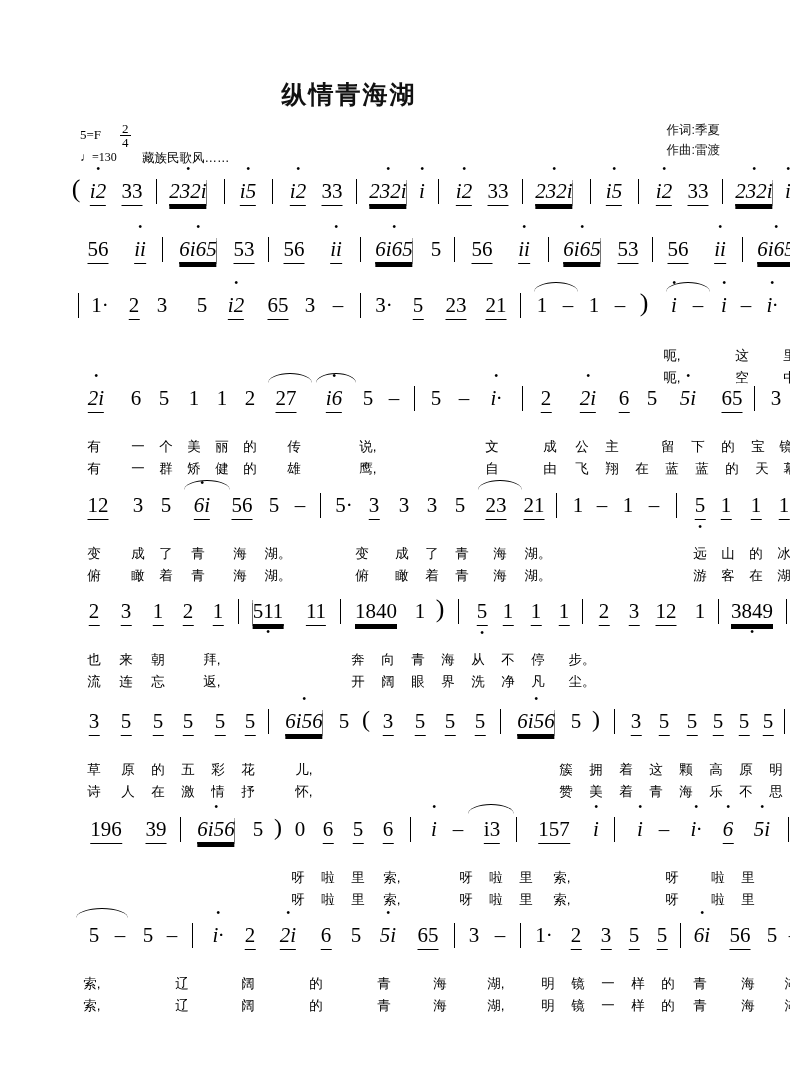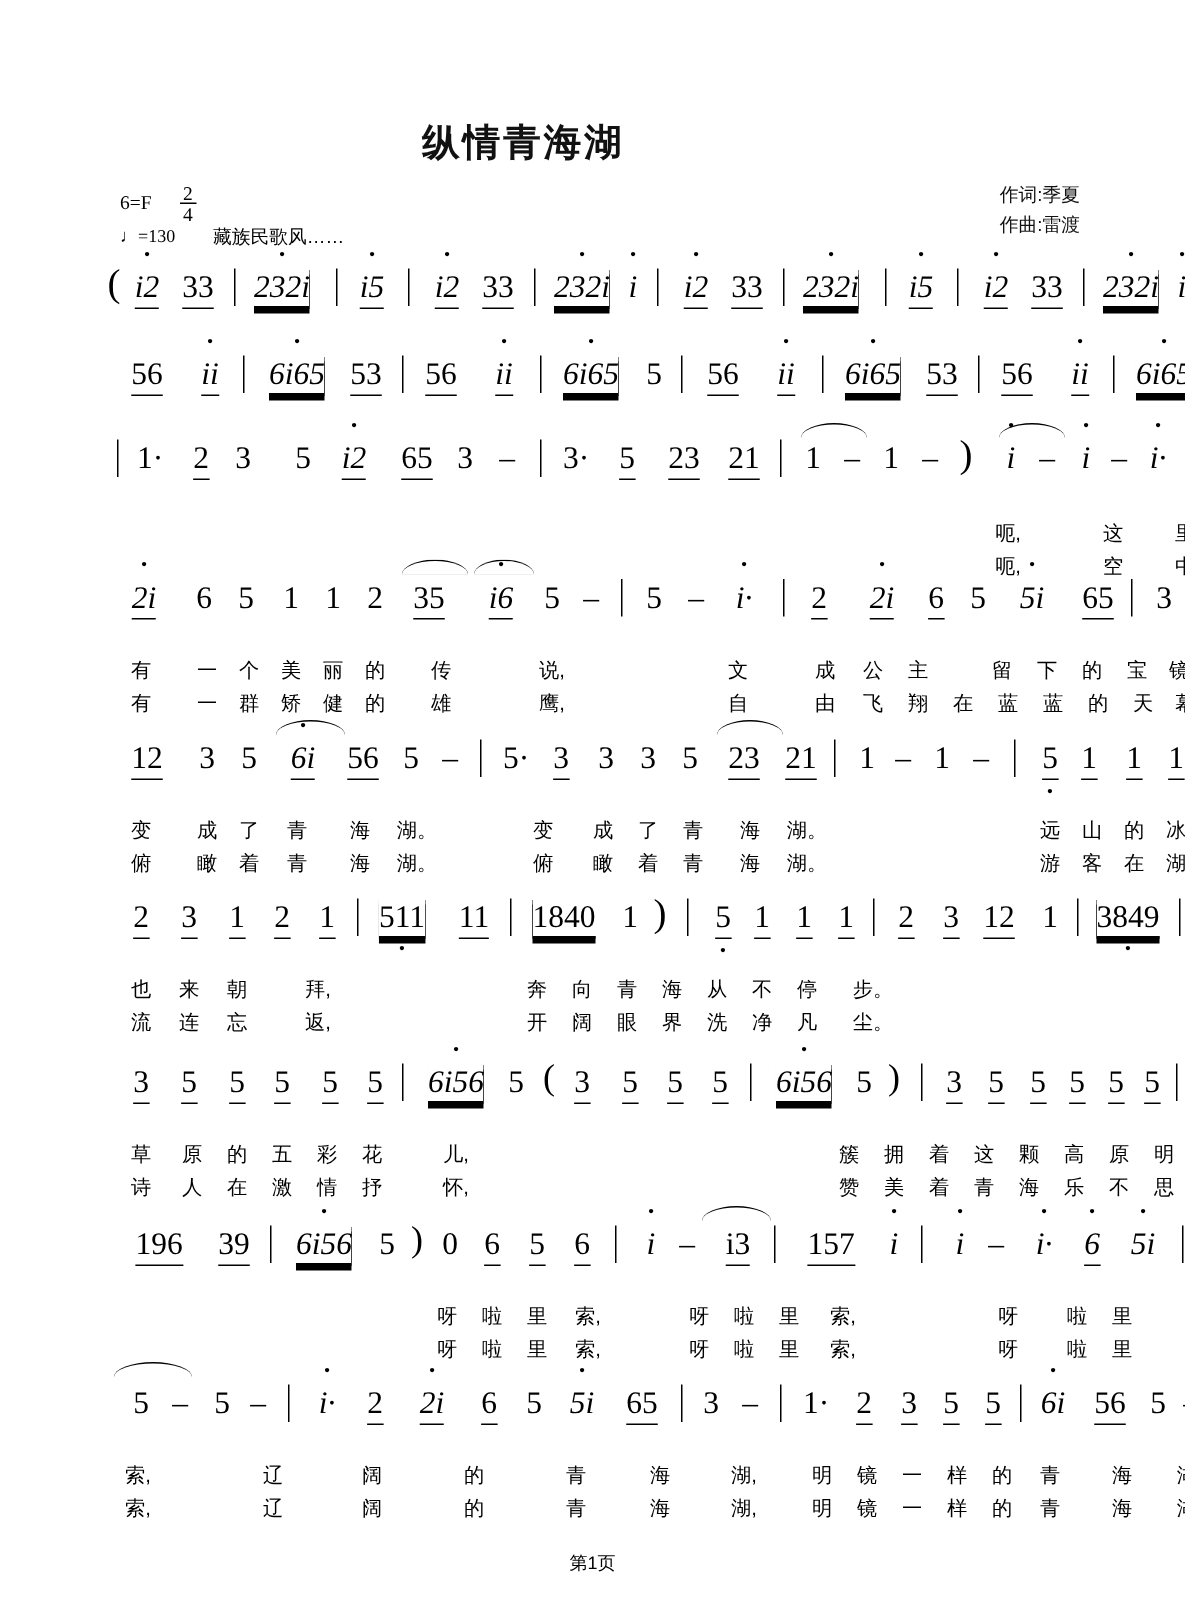--- a/index.html
+++ b/index.html
@@ -185,21 +185,21 @@
 <div class="page">
 
   <div class="title">纵情青海湖</div>
 
   <div class="credits">
     <div>作词:季夏</div>
     <div>作曲:雷渡</div>
   </div>
 
   <div class="keybox">
-    <span class="key">6=F</span>
+    <span class="key">5=F</span>
     <span class="meter">
       <span class="num">2</span>
       <span class="den">4</span>
     </span>
   </div>
   <div class="tempo">♩=130</div>
   <div class="stylenote">藏族民歌风……</div>
 
   <div class="system" style="top:178px;">
     <div class="notes">
@@ -306,21 +306,21 @@
 
   <div class="system" style="top:385px;">
     <div class="notes">
       <span class="n beam1 dotabove" style="left:24px;">2i</span>
       <span class="n" style="left:64px;">6</span>
       <span class="n" style="left:92px;">5</span>
       <span class="n" style="left:122px;">1</span>
       <span class="n" style="left:150px;">1</span>
       <span class="n" style="left:178px;">2</span>
       <div class="slur" style="left:196px;top:-12px;width:44px;"></div>
-      <span class="n beam1" style="left:214px;">35</span>
+      <span class="n beam1" style="left:214px;">27</span>
       <div class="slur" style="left:244px;top:-12px;width:40px;"></div>
       <span class="n beam1 dotabove" style="left:262px;">i6</span>
       <span class="n" style="left:296px;">5</span>
       <span class="n" style="left:322px;">–</span>
       <span class="bar" style="left:342px;"></span>
       <span class="n" style="left:364px;">5</span>
       <span class="n" style="left:392px;">–</span>
       <span class="n dotabove" style="left:424px;">i·</span>
       <span class="bar" style="left:450px;"></span>
       <span class="n beam1" style="left:474px;">2</span>
@@ -689,15 +689,14 @@
       <span class="w" style="left:506px;">镜</span>
       <span class="w" style="left:536px;">一</span>
       <span class="w" style="left:566px;">样</span>
       <span class="w" style="left:596px;">的</span>
       <span class="w" style="left:628px;">青</span>
       <span class="w" style="left:676px;">海</span>
       <span class="w" style="left:726px;">湖。</span>
     </div>
   </div>
 
-  <div class="pagenum">第1页</div>
 
 </div>
 
 </body></html>

